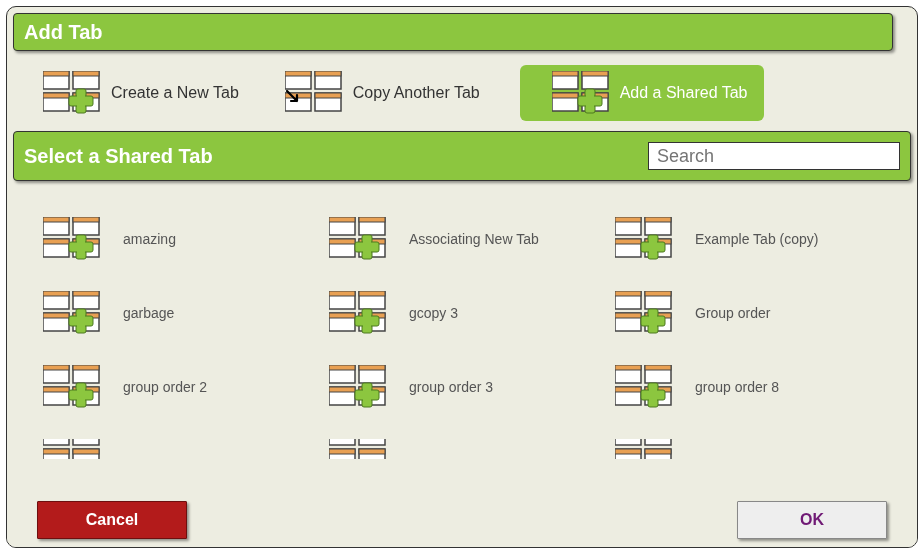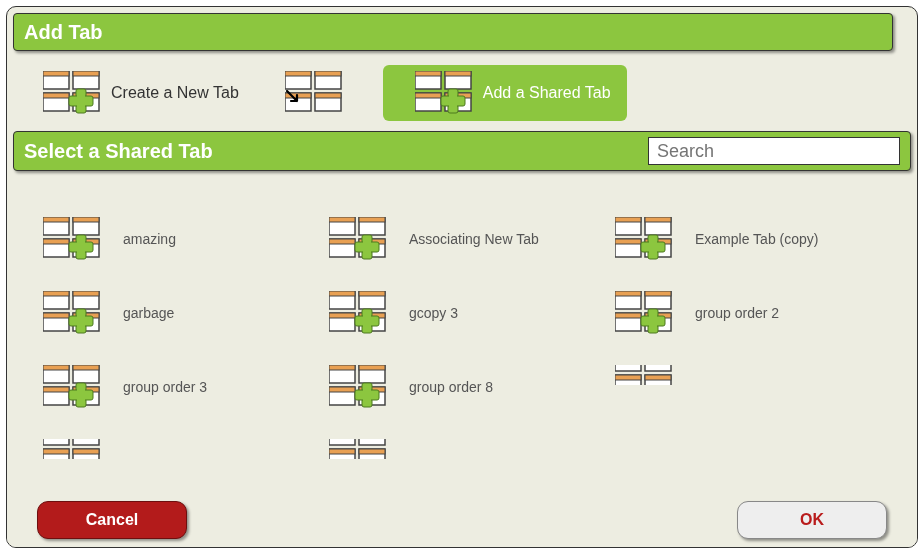--- a/index.html
+++ b/index.html
@@ -18,21 +18,21 @@
   .options {
     margin: 14px 6px 10px 30px; display: flex; gap: 24px; align-items: center;
   }
   .opt {
     display: flex; align-items: center; gap: 10px; height: 56px; padding: 6px 16px 6px 6px;
     border-radius: 6px; cursor: pointer; color: #333; font-size: 16px;
   }
   .opt.selected { background: #8cc63f; color: #fff; padding-left: 32px; }
   .opt .lbl { white-space: nowrap; text-align: right; }
   .section-hdr {
-    margin: 6px 6px 0 6px; height: 40px; background: #8cc63f;
+    margin: 6px 6px 0 6px; height: 50px; background: #8cc63f;
     color: #fff; font-size: 20px; font-weight: bold; display: flex; align-items: center;
     padding: 0 10px; border: 1px solid #333; border-radius: 4px;
     box-shadow: 2px 2px 3px rgba(0,0,0,.4); justify-content: space-between;
   }
   .search {
     width: 252px; height: 28px; font-size: 18px; padding: 1px 8px; border: 1px solid #333;
     font-family: Arial, sans-serif; color: #444;
   }
   .list-wrap {
     position: absolute; left: 6px; right: 6px; top: 200px; bottom: 56px; overflow: hidden;
@@ -45,26 +45,26 @@
   }
   .item {
     display: flex; align-items: center; gap: 22px; color: #555; font-size: 14px; cursor: pointer;
   }
   .footer {
     position: absolute; left: 0; right: 0; bottom: 0; height: 54px;
     display: flex; justify-content: space-between; align-items: center; padding: 0 30px;
     background: #edede1;
   }
   .btn {
-    width: 150px; height: 38px; font-size: 16px; font-weight: bold; border-radius: 11px;
+    width: 150px; height: 38px; font-size: 16px; font-weight: bold; border-radius: 1px;
     display: flex; align-items: center; justify-content: center; border: 1px solid #888;
     box-shadow: 2px 2px 3px rgba(0,0,0,.4); cursor: pointer;
   }
   .btn.cancel { background: #b31b1b; color: #fff; border-color: #6e0f0f; }
-  .btn.ok { background: #eee; color: #b91c1c; cursor: default; }
+  .btn.ok { background: #eee; color: #701a75; cursor: default; }
   
   .list::-webkit-scrollbar { width: 16px; }
   .list::-webkit-scrollbar-track { background: #f0f0f0; }
   .list::-webkit-scrollbar-thumb { background: #c9c9c9; border-radius: 4px; }
   
   .ico { width: 58px; height: 44px; flex: 0 0 auto; }
   .ico-small { width: 58px; height: 44px; flex: 0 0 auto; }
 </style>
 </head>
 <body>
@@ -112,20 +112,21 @@
     <div class="opt">
       <svg class="ico" viewBox="0 0 58 44">
           <use href="#tabgrid-plus"></use>
         </svg>
       <span class="lbl">Create a New Tab</span>
     </div>
     <div class="opt">
       <svg class="ico" viewBox="0 0 58 44">
           <use href="#tabgrid-arrow"></use>
         </svg>
+      <span class="lbl">Copy Another Tab</span>
     </div>
     <div class="opt selected">
       <svg class="ico" viewBox="0 0 58 44">
           <use href="#tabgrid-plus"></use>
         </svg>
       <span class="lbl">Add a Shared Tab</span>
     </div>
   </div>
 
   <div class="section-hdr">
@@ -163,20 +164,26 @@
         <div class="item">
           <svg class="ico-small" viewBox="0 0 58 44">
               <use href="#tabgrid-plus"></use>
             </svg>
           <span>gcopy 3</span>
         </div>
         <div class="item">
           <svg class="ico-small" viewBox="0 0 58 44">
               <use href="#tabgrid-plus"></use>
             </svg>
+          <span>Group order</span>
+        </div>
+        <div class="item">
+          <svg class="ico-small" viewBox="0 0 58 44">
+              <use href="#tabgrid-plus"></use>
+            </svg>
           <span>group order 2</span>
         </div>
         <div class="item">
           <svg class="ico-small" viewBox="0 0 58 44">
               <use href="#tabgrid-plus"></use>
             </svg>
           <span>group order 3</span>
         </div>
         <div class="item">
           <svg class="ico-small" viewBox="0 0 58 44">

